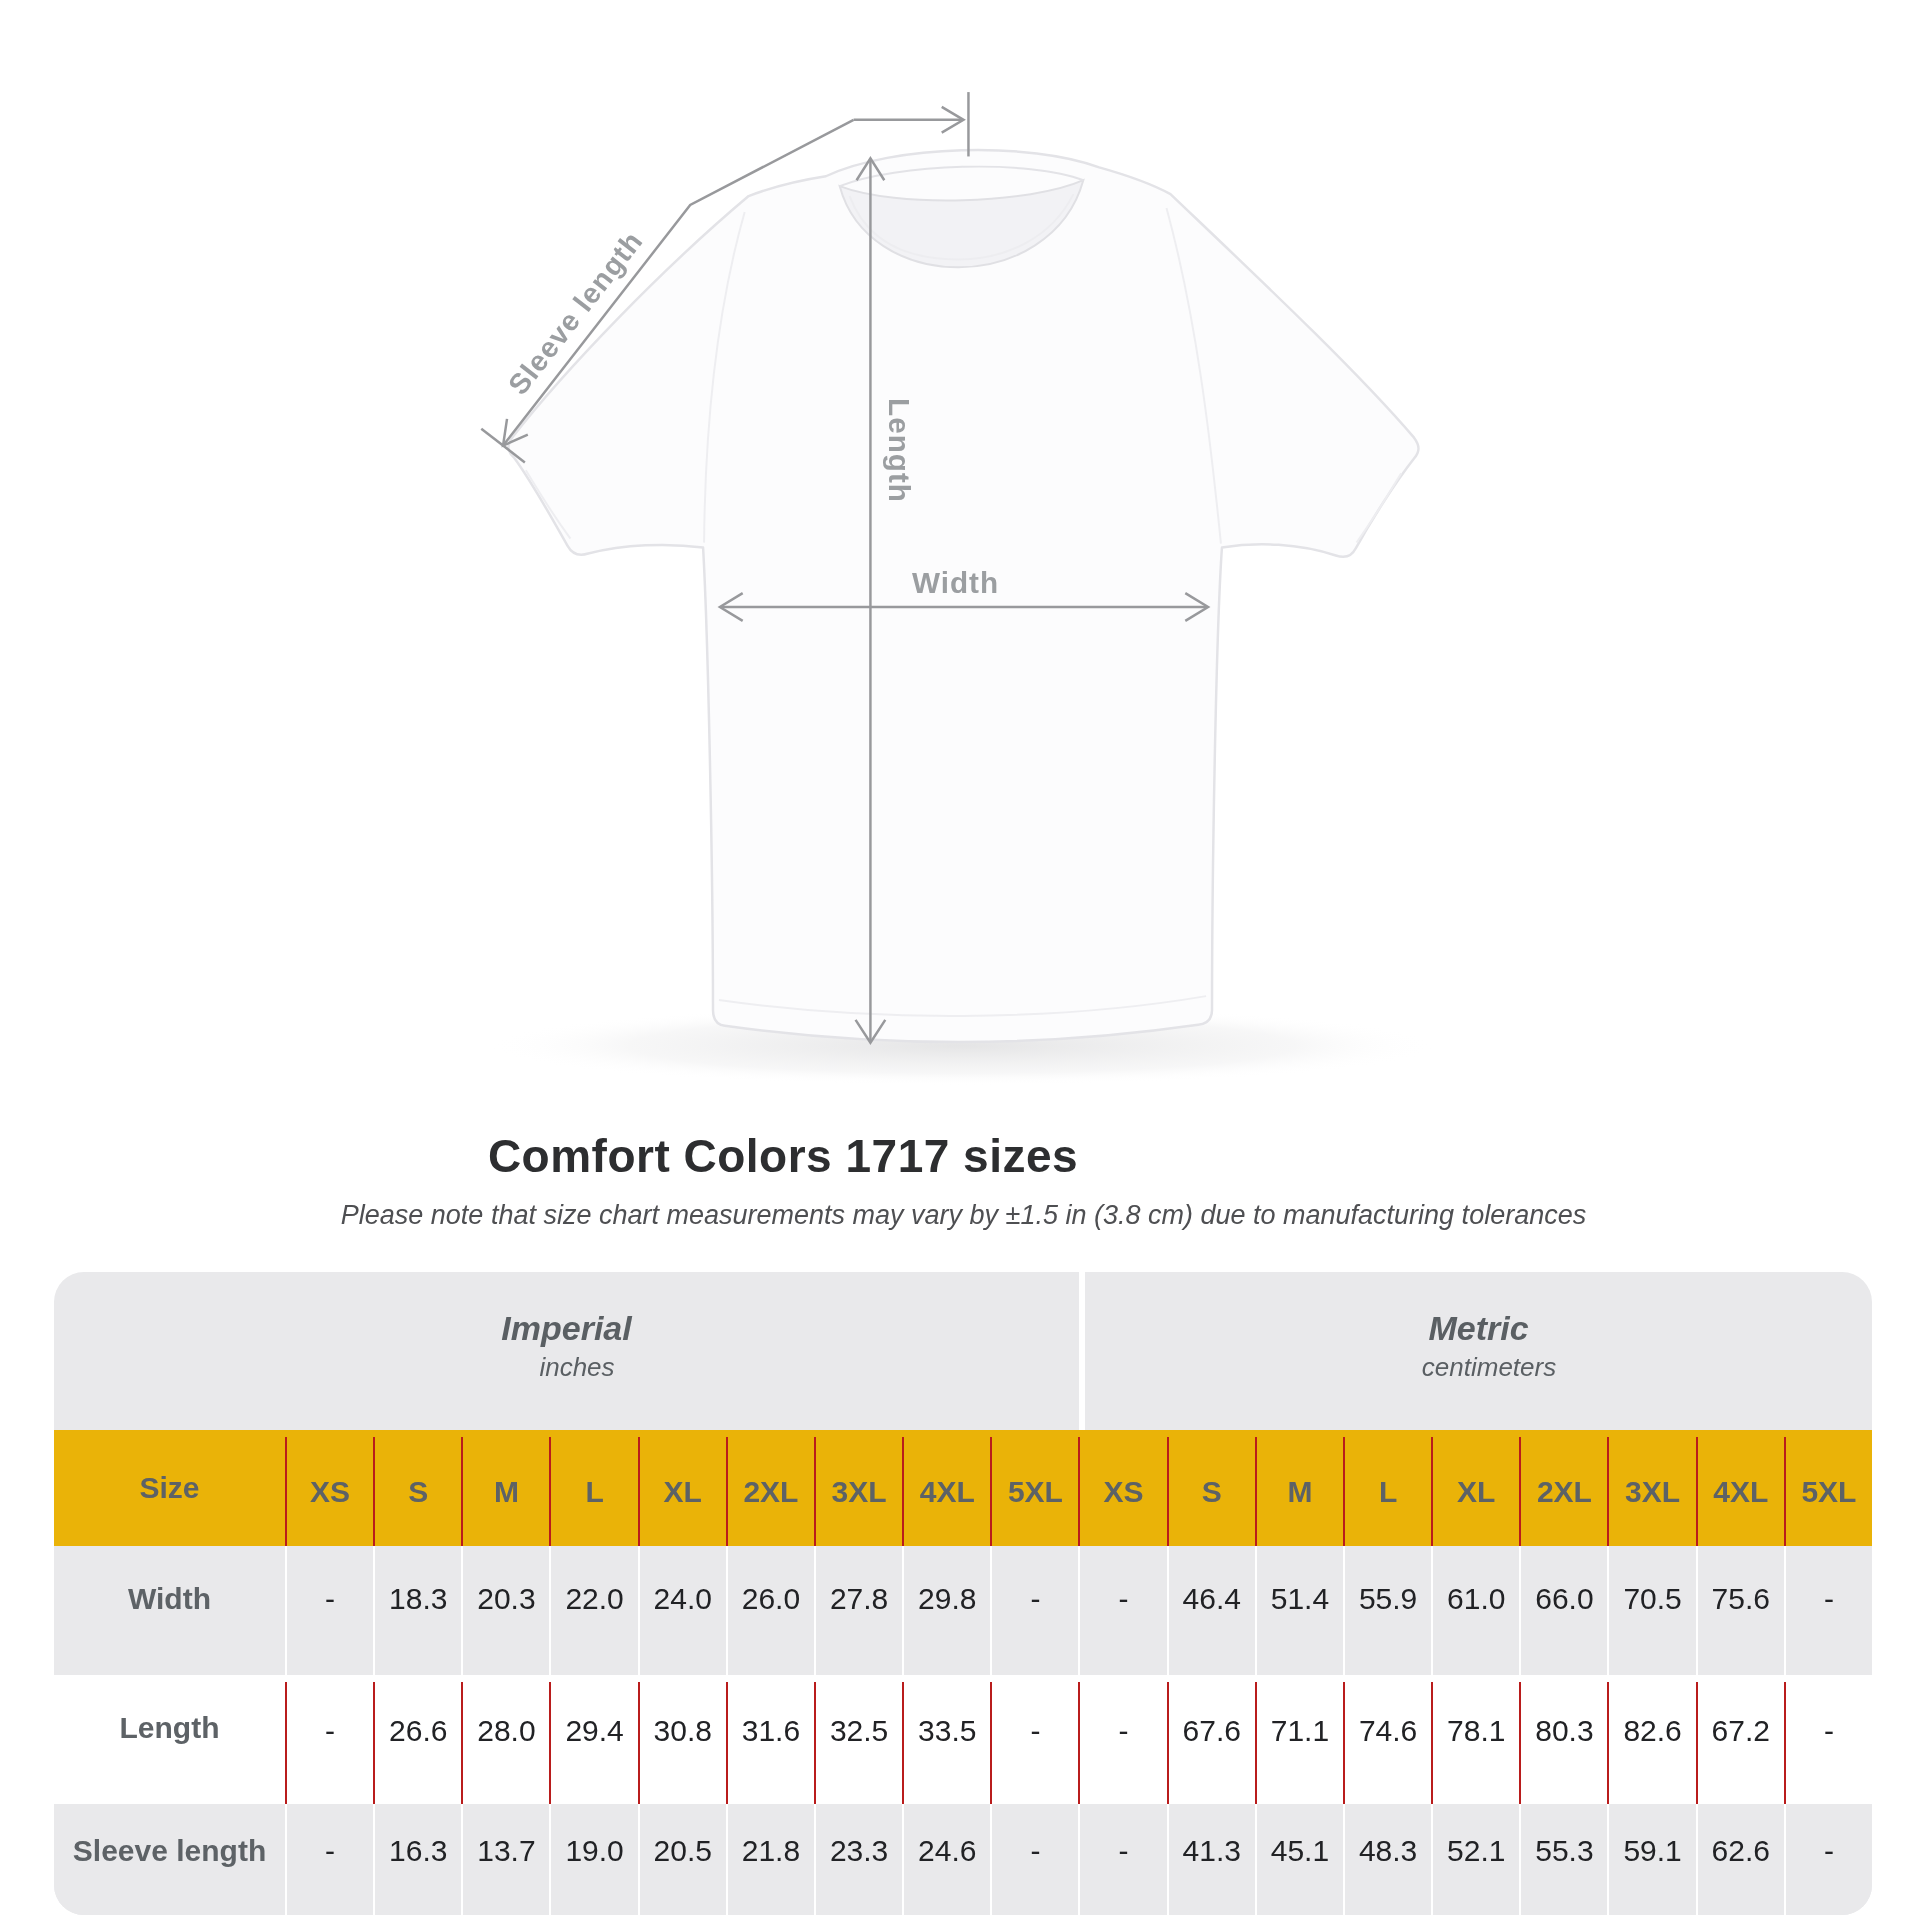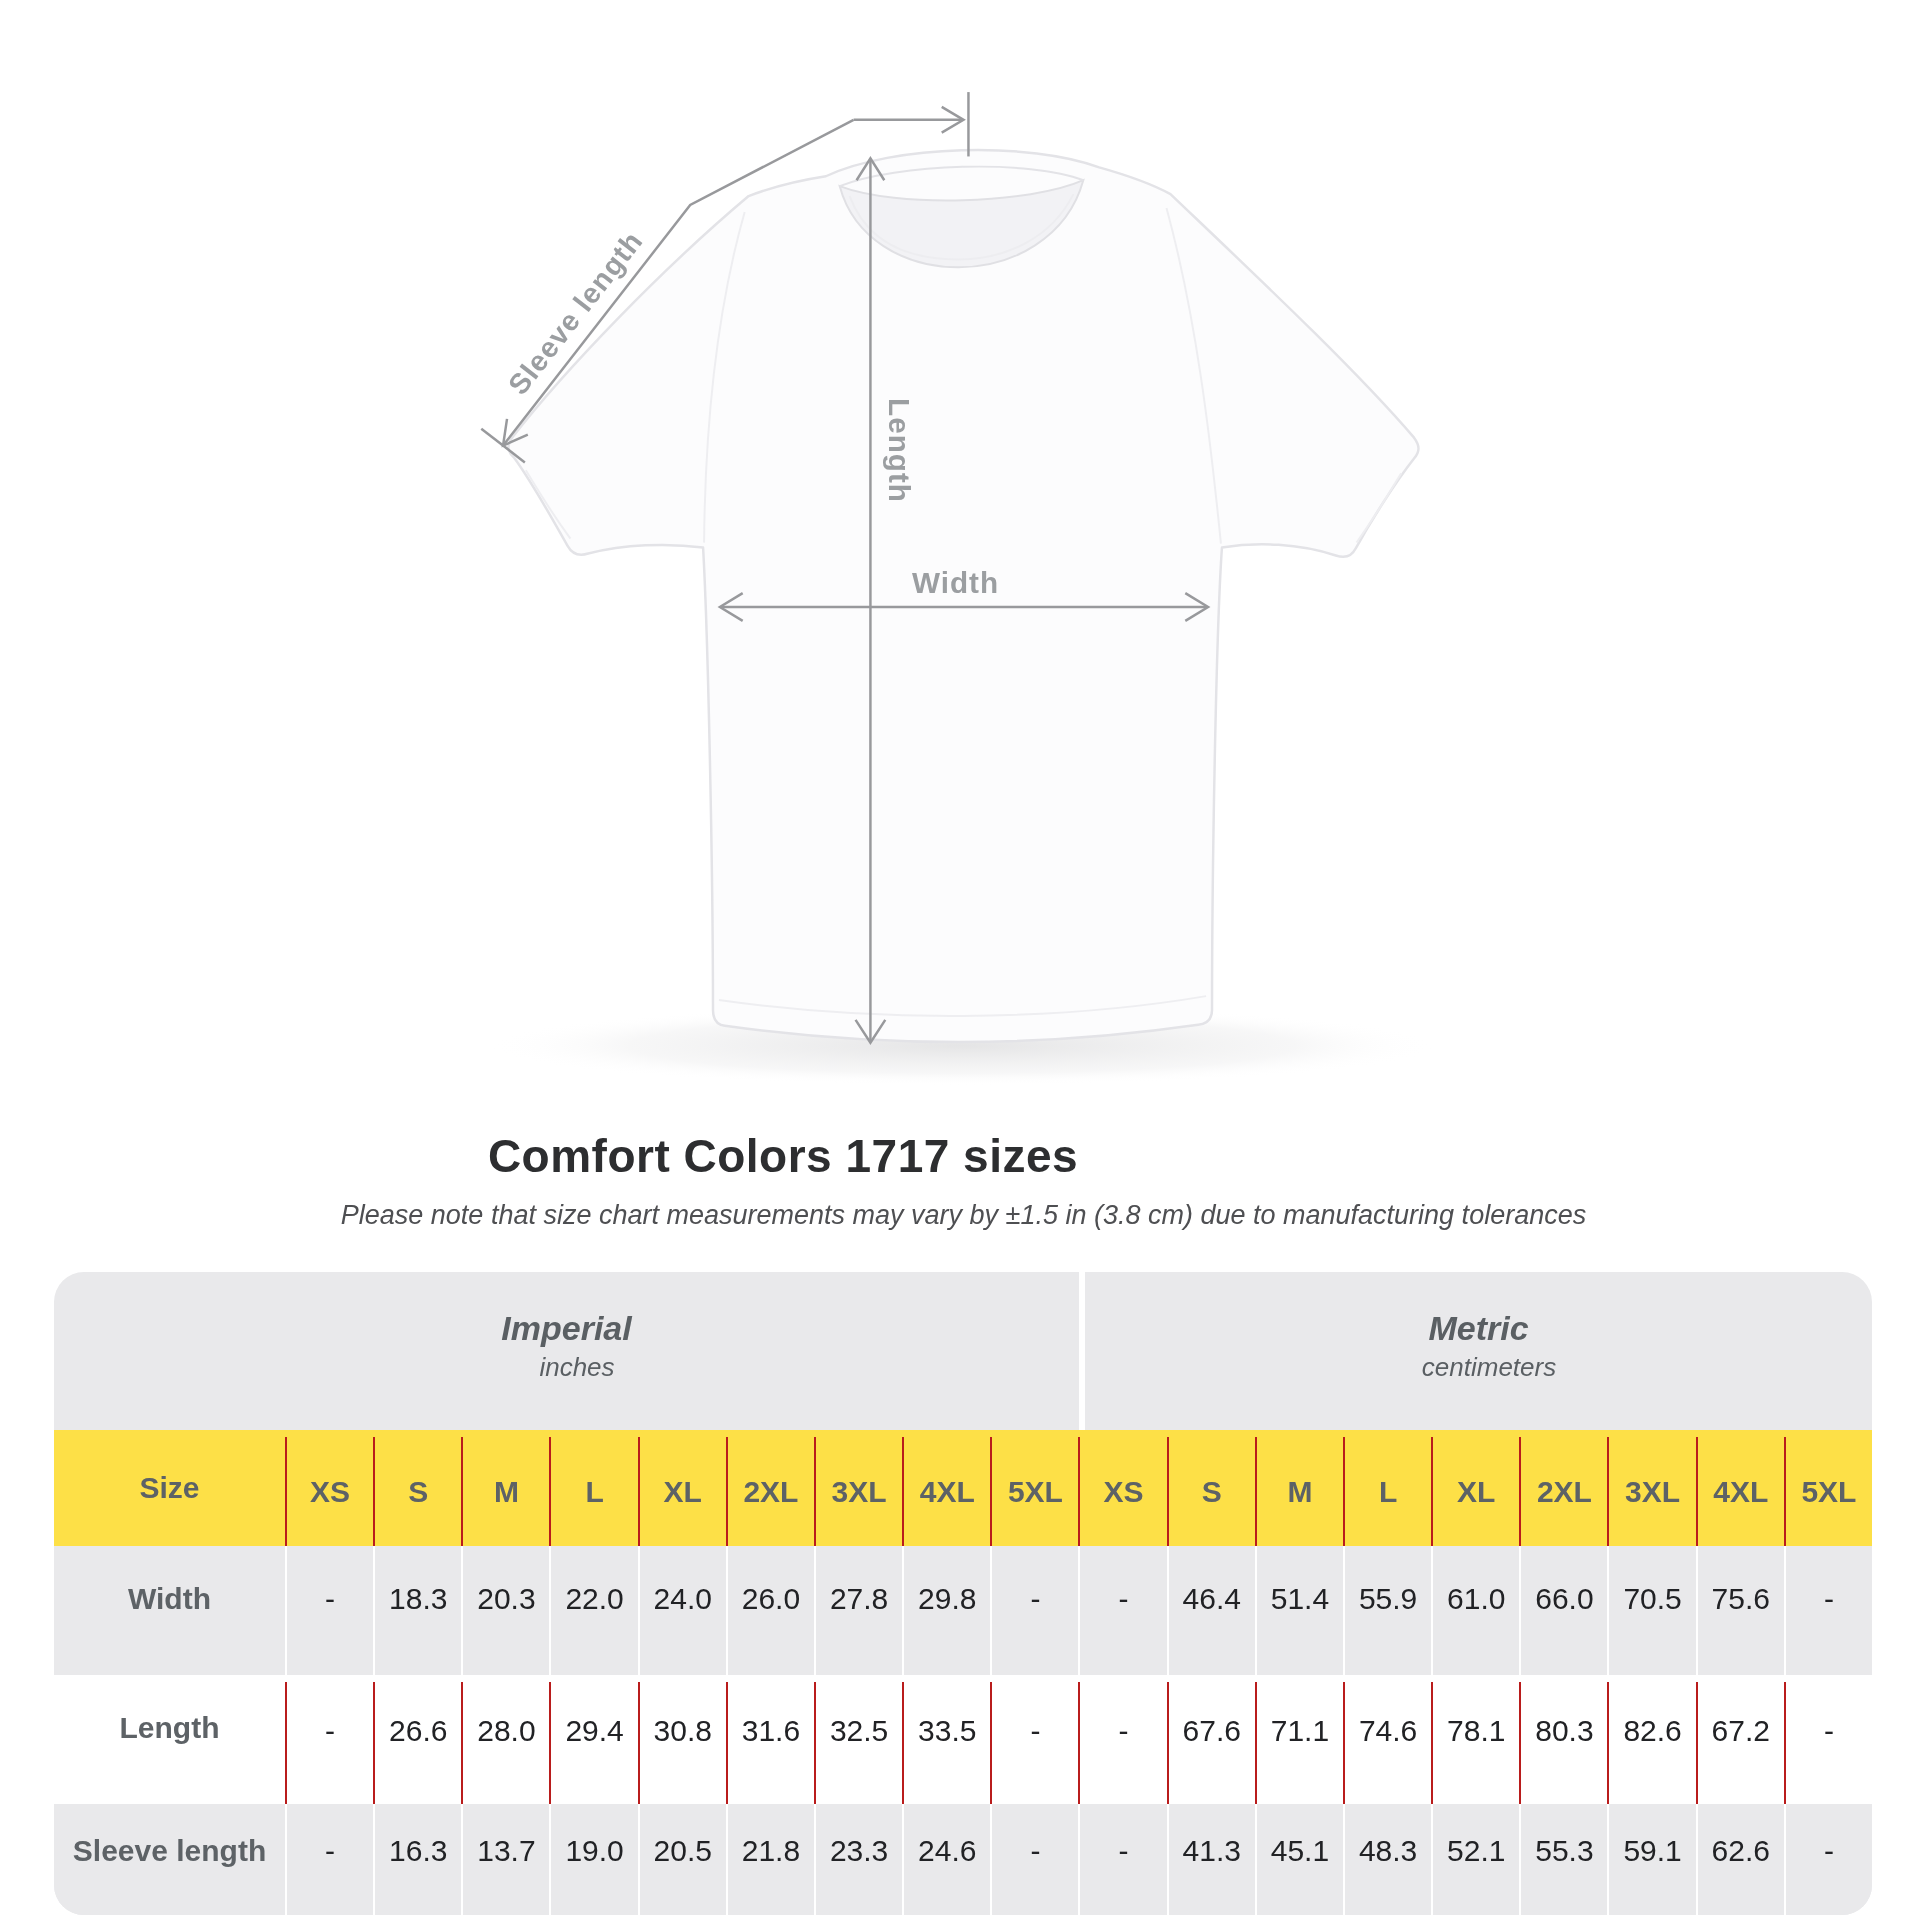--- a/index.html
+++ b/index.html
@@ -26,21 +26,21 @@
   }
 
   
   .size-table {
     position:absolute; top:1272px; left:54px;
     width:1818px; height:643px;
     background:#e9e9eb; border-radius:30px; overflow:hidden;
   }
   .trow { display:grid; grid-template-columns:231px repeat(18,1fr); }
   .group-row { grid-template-columns:1025px 793px; height:158px; }
-  .header-row { height:116px; background:#fde047; }
+  .header-row { height:116px; background:#eab308; }
   .row-width  { height:129px; background:#e9e9eb; }
   .row-length { height:129px; background:#ffffff; }
   .row-sleeve { height:111px; background:#e9e9eb; }
 
   .gcell {
     display:flex; flex-direction:column; align-items:center; justify-content:center;
     gap:4px; color:#5a5f63; padding-bottom:10px;
   }
   .gcell .glabel { font-size:34px; font-weight:bold; font-style:italic; }
   .gcell .gunit  { font-size:26px; font-style:italic;margin-left:21px; }

